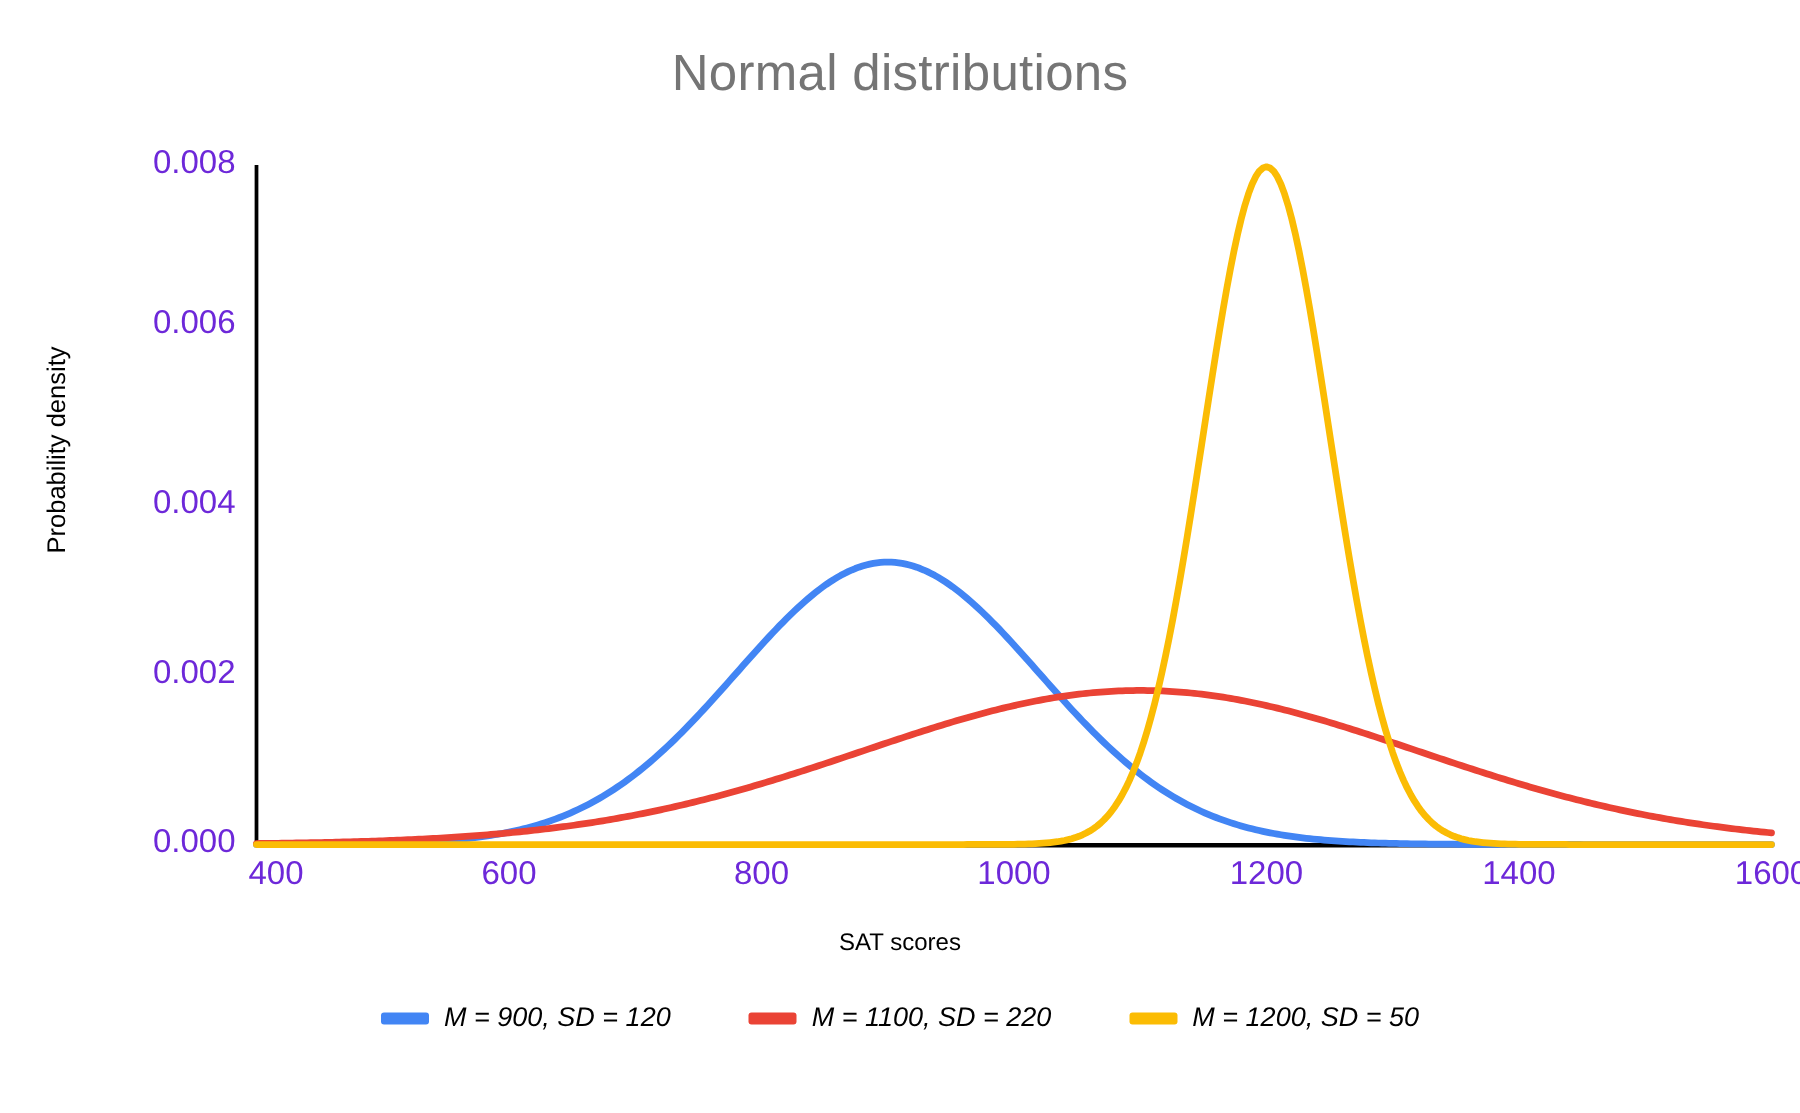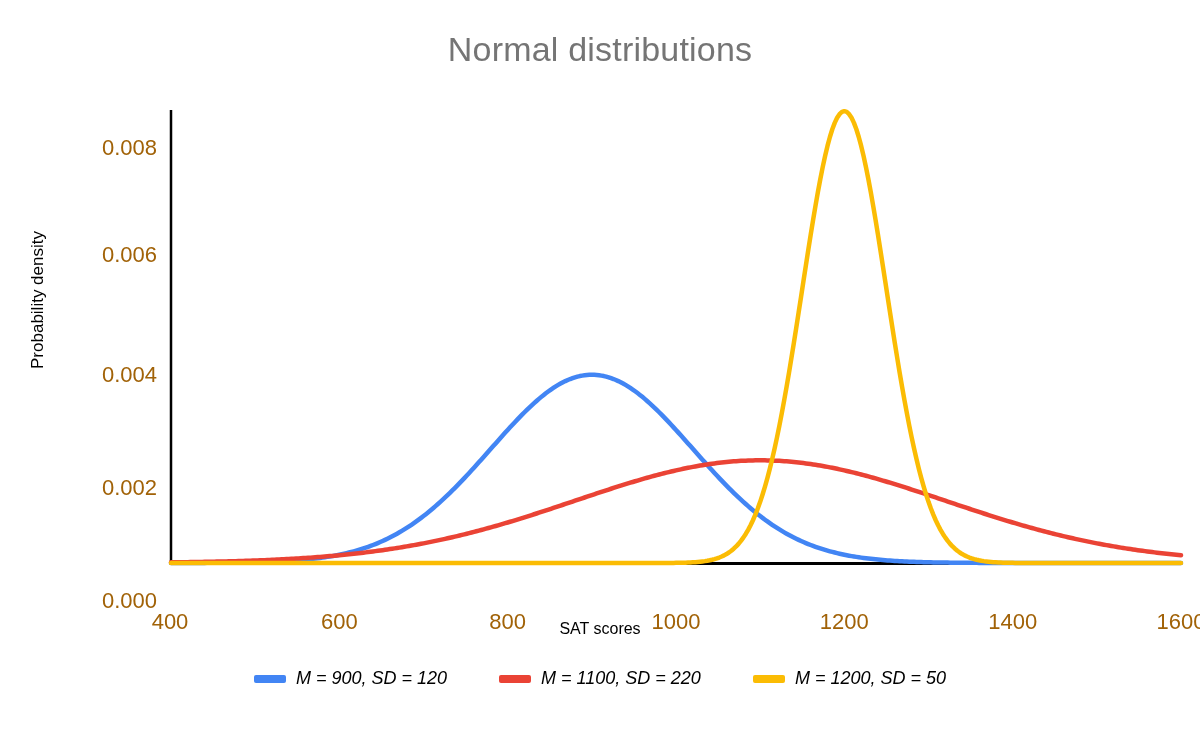--- a/index.html
+++ b/index.html
@@ -51,23 +51,22 @@
     left: 0;
     top: 620px;
     width: 1200px;
     text-align: center;
     font-size: 16px;
     color: #000;
   }
   .tick-label {
     position: absolute;
     font-size: 22px;
-    color: #a16207;
+    color: #6d28d9;
     white-space: nowrap;
-    margin-top: 40px;
   }
   .ytick {
     text-align: right;
     width: 110px;
   }
   .xtick {
     text-align: center;
     width: 120px;
   }
   .legend {
@@ -124,21 +123,21 @@
   </svg>
 
   <div id="ytick-group">
       <div class="tick-label ytick" style="left: 47px; top: 548px;">0.000</div>
       <div class="tick-label ytick" style="left: 47px; top: 434.75px;">0.002</div>
       <div class="tick-label ytick" style="left: 47px; top: 321.5px;">0.004</div>
       <div class="tick-label ytick" style="left: 47px; top: 202px; text-align: right;">0.006</div>
       <div class="tick-label ytick" style="left: 47px; top: 95px;">0.008</div>
     </div>
   <div id="xtick-group">
-      <div class="tick-label xtick" style="left: 110px; top: 569px;">400</div>
+      <div class="tick-label xtick" style="left: 124px; top: 569px;">400</div>
       <div class="tick-label xtick" style="left: 279.333px; top: 569px;">600</div>
       <div class="tick-label xtick" style="left: 447.667px; top: 569px;">800</div>
       <div class="tick-label xtick" style="left: 616px; top: 569px;">1000</div>
       <div class="tick-label xtick" style="left: 784.333px; top: 569px;">1200</div>
       <div class="tick-label xtick" style="left: 952.667px; top: 569px;">1400</div>
       <div class="tick-label xtick" style="left: 1121px; top: 569px;">1600</div>
     </div>
 
   <div class="legend" id="legend">
       <div class="legend-item">

